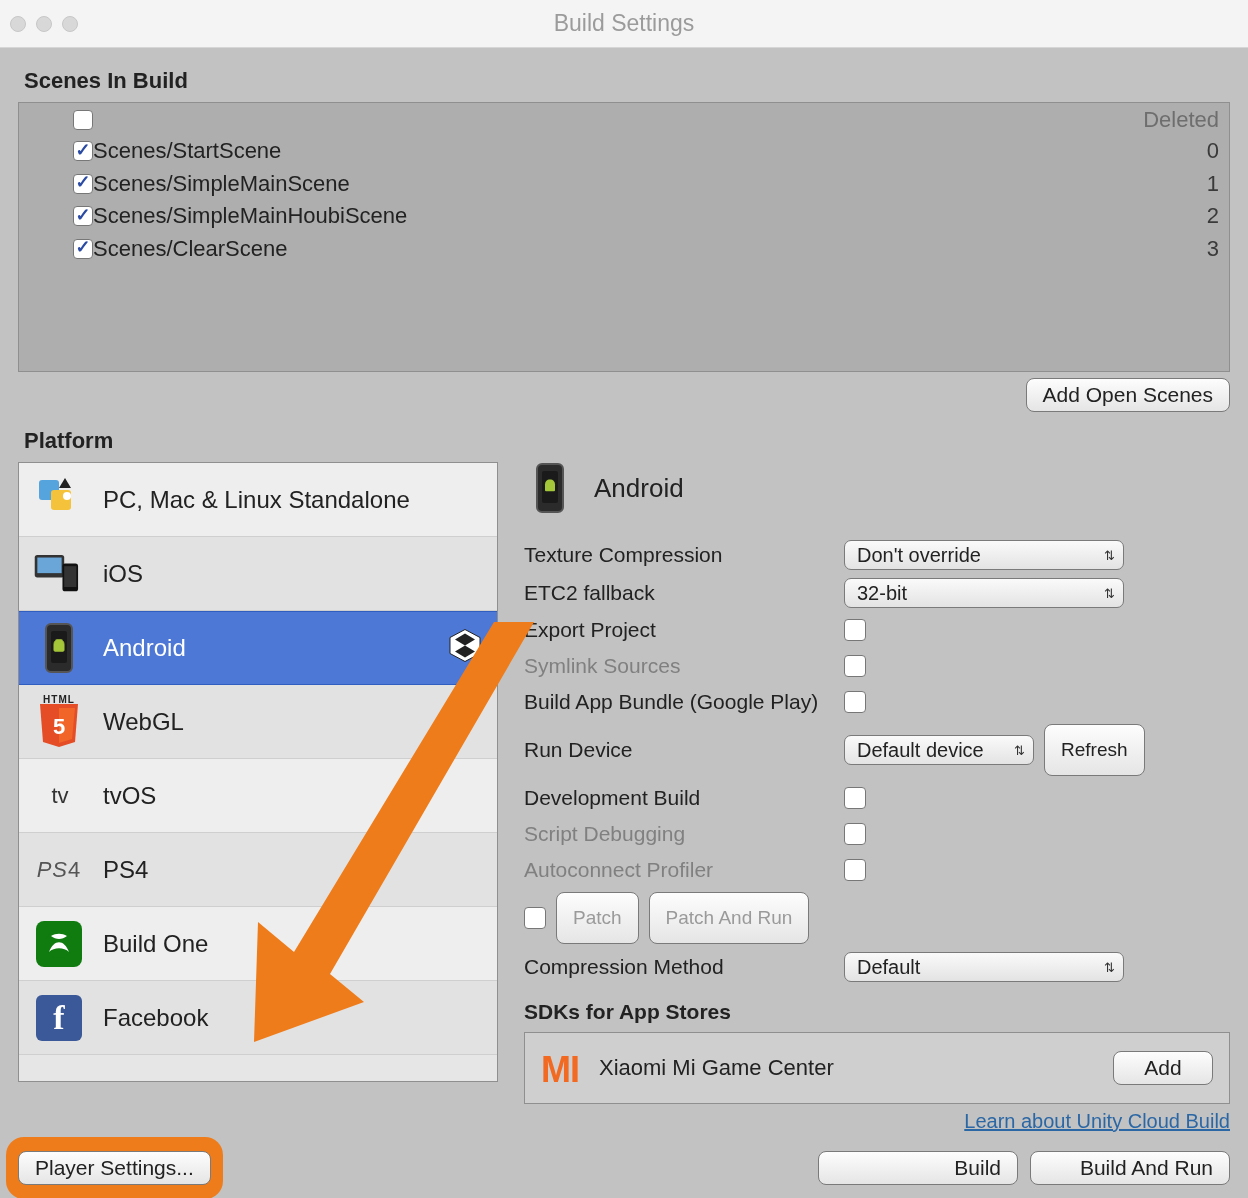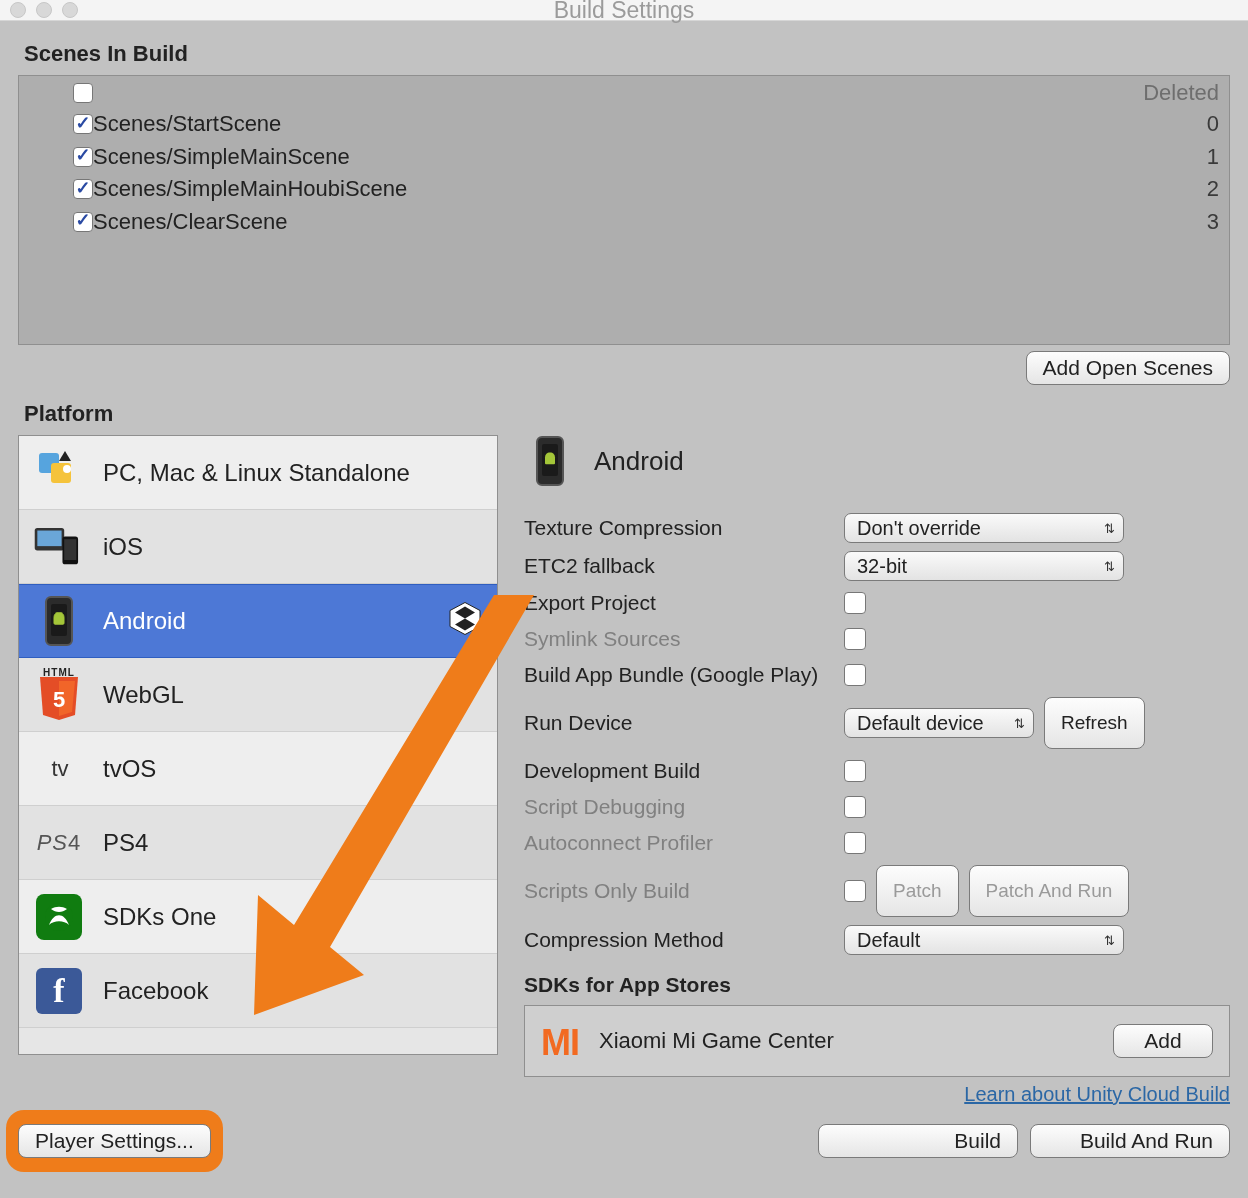--- a/index.html
+++ b/index.html
@@ -9,21 +9,21 @@
     font-size: 20px;
     background: #c2c2c2;
     color: #222;
     width: 1248px;
     height: 1198px;
     overflow: hidden;
   }
   .titlebar {
     background: #f4f4f4;
     border-bottom: 1px solid #d6d6d6;
-    height: 21px;
+    height: 48px;
     display: flex;
     align-items: center;
     padding: 0 10px;
     position: relative;
   }
   .traffic-lights { display:flex; gap:10px; }
   .traffic-dot { width:16px; height:16px; border-radius:50%; background:#d8d8d8; border:1px solid #c7c7c7; }
   .titlebar .title { position:absolute; left:0; right:0; text-align:center; color:#9b9b9b; font-size:23px; font-weight:400; }
   .content { padding: 14px 18px 0 18px; }
   .section-label { font-weight:700; font-size:22px; margin: 6px 0 8px 6px; }
@@ -231,21 +231,21 @@
       </div>
       <div class="platform-row">
         <span class="picon">
           <span class="xbox-ic">
             <svg width="30" height="30" viewBox="0 0 30 30">
                 <circle cx="15" cy="15" r="14" fill="#107c10"></circle>
                 <path d="M5 23 C10 10 20 10 25 23 C20 18 10 18 5 23 Z M7 7 C12 11 18 11 23 7 C18 4 12 4 7 7 Z" fill="#fff"></path>
               </svg>
           </span>
         </span>
-        <span class="plabel">SDKs One</span>
+        <span class="plabel">Build One</span>
       </div>
       <div class="platform-row">
         <span class="picon">
           <span class="fb-ic">f</span>
         </span>
         <span class="plabel">Facebook</span>
       </div>
     </div>
 
     <div class="right-panel">
@@ -315,21 +315,20 @@
             <span class="checkbox"></span>
           </span>
       </div>
       <div class="settings-row">
         <span class="lbl disabled">Autoconnect Profiler</span>
         <span class="ctl">
             <span class="checkbox"></span>
           </span>
       </div>
       <div class="settings-row">
-        <span class="lbl disabled">Scripts Only Build</span>
         <span class="ctl">
           <span class="checkbox"></span>
           <button class="btn small disabled">Patch</button>
           <button class="btn small disabled">Patch And Run</button>
         </span>
       </div>
       <div class="settings-row">
         <span class="lbl">Compression Method</span>
         <span class="ctl">
             <span class="select">

